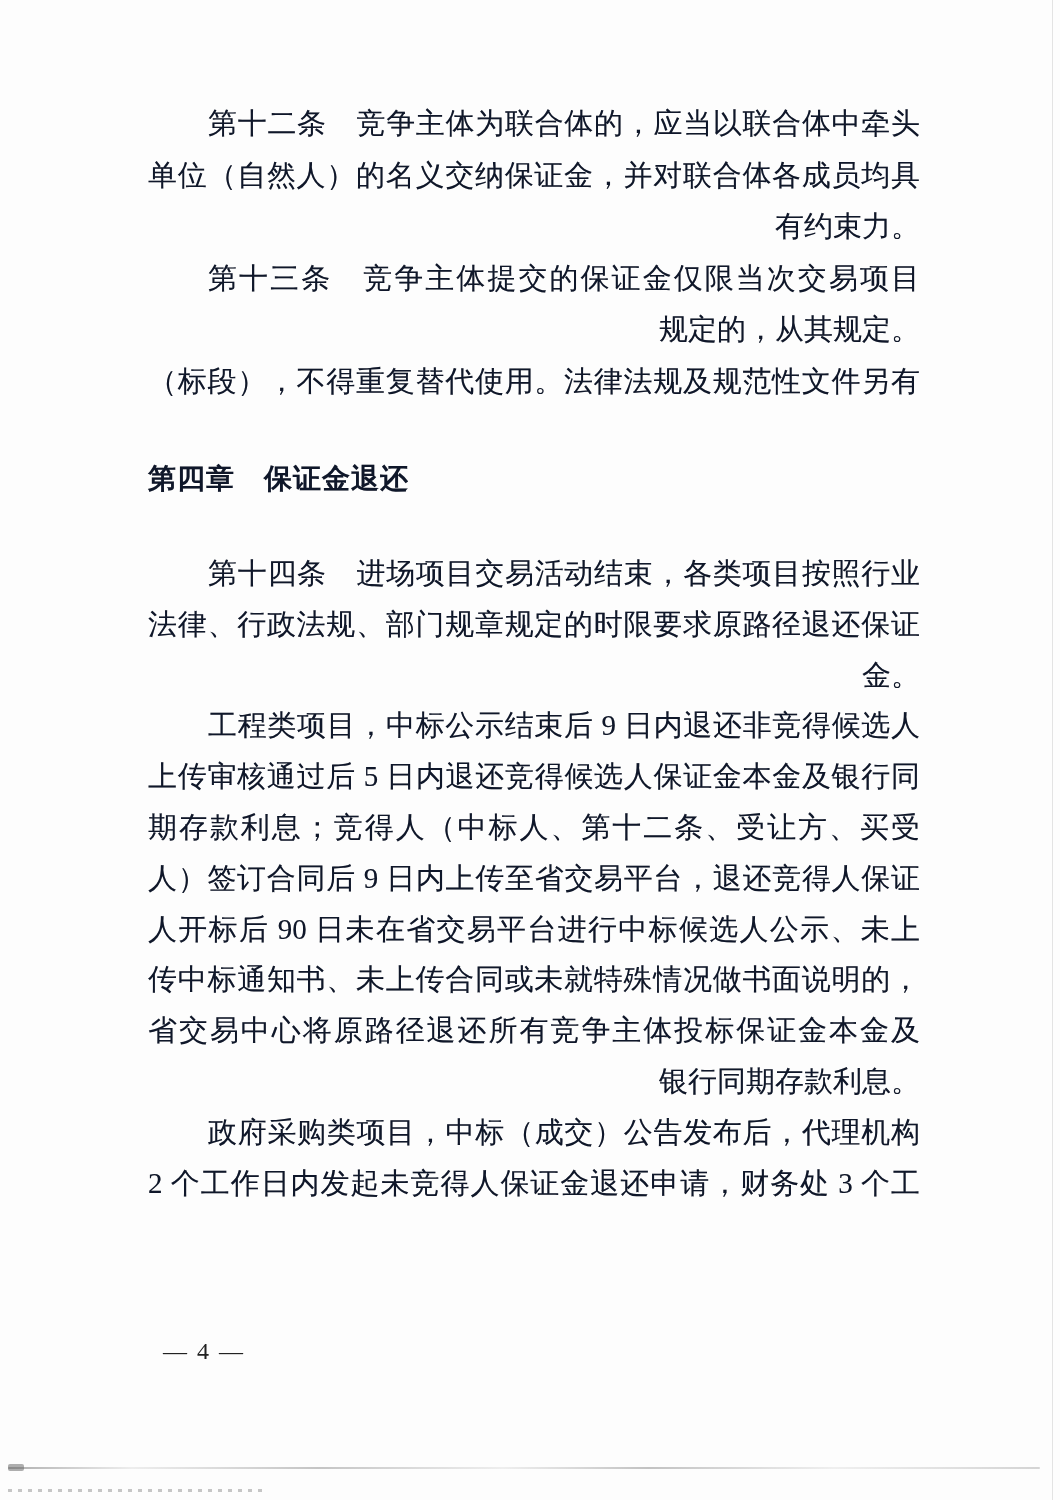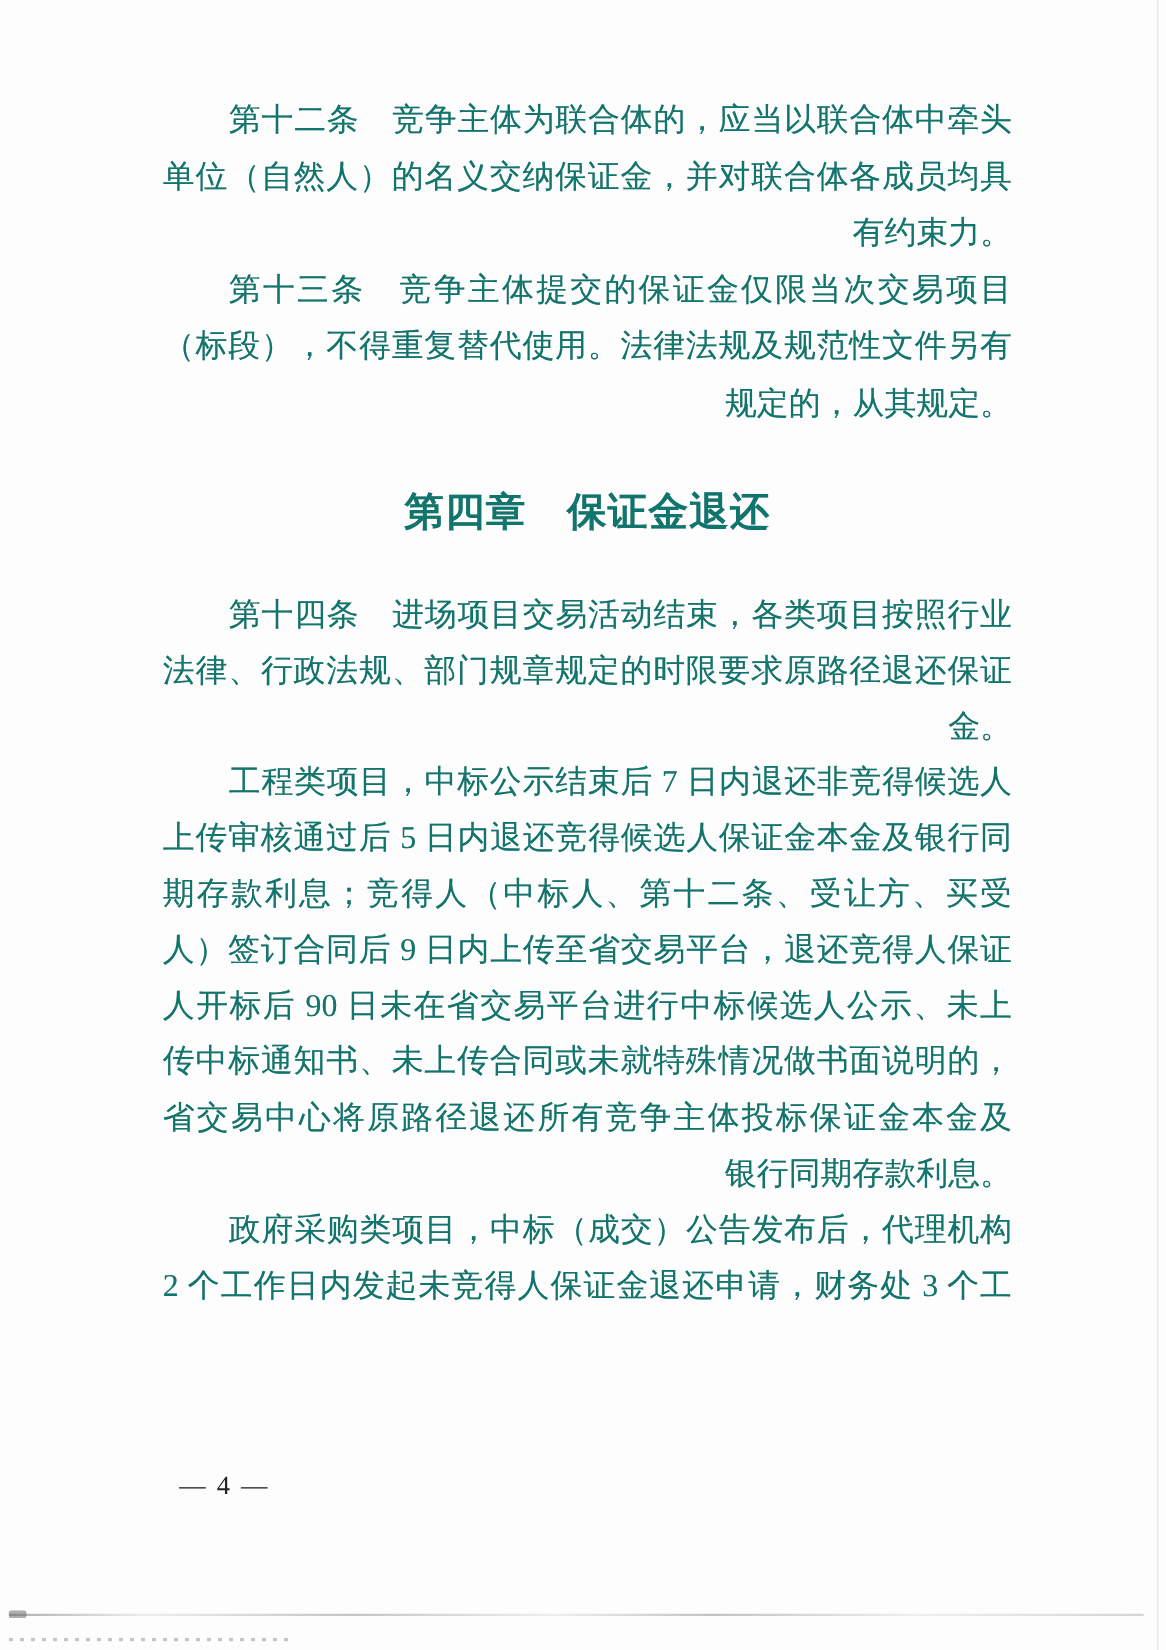--- a/index.html
+++ b/index.html
@@ -12,44 +12,43 @@
     position: relative;
     width: 1060px;
     height: 1500px;
     background: #fdfdfd;
     overflow: hidden;
     color: #1f1f1f;
   }
   .doc-body {
     position: absolute;
     left: 148px;
-    top: 84px;
+    top: 98px;
     width: 772px;
     font-size: 29px;
-    color: #0f766e;
+    color: #0f172a;
     text-shadow: 0 0 0.6px rgba(30,30,30,0.35);
   }
   .block-upper .line { line-height: 51.5px; height: 51.5px; }
   .block-lower .line { line-height: 50.8px; height: 50.8px; }
   .line {
     width: 100%;
     text-align: right;
   }
   .line.indent { padding-left: 60px; width: 712px; }
   .line.justify {
     text-align: justify;
     text-align-last: justify;
   }
   .chapter-heading {
     height: 52px;
     line-height: 52px;
     margin-top: 46px;
     margin-bottom: 43px;
-    text-align: center;
-    font-size: 36px;
+    font-size: 28px;
     font-weight: bold;
     letter-spacing: 1px;
   }
   .page-number {
     position: absolute;
     left: 163px;
     top: 1338px;
     font-size: 24px;
     letter-spacing: 2px;
     color: #222222;
@@ -87,31 +86,31 @@
 
 <div class="page">
 
   <div class="doc-body">
 
     <div class="block-upper">
       <div class="line indent justify">第十二条　竞争主体为联合体的，应当以联合体中牵头</div>
       <div class="line justify">单位（自然人）的名义交纳保证金，并对联合体各成员均具</div>
       <div class="line">有约束力。</div>
       <div class="line indent justify">第十三条　竞争主体提交的保证金仅限当次交易项目</div>
+      <div class="line">规定的，从其规定。</div>
       <div class="line justify">（标段），不得重复替代使用。法律法规及规范性文件另有</div>
-      <div class="line">规定的，从其规定。</div>
     </div>
 
     <div class="chapter-heading">第四章　保证金退还</div>
 
     <div class="block-lower">
       <div class="line indent justify">第十四条　进场项目交易活动结束，各类项目按照行业</div>
       <div class="line justify">法律、行政法规、部门规章规定的时限要求原路径退还保证</div>
       <div class="line">金。</div>
-      <div class="line indent justify">工程类项目，中标公示结束后 7 日内退还非竞得候选人</div>
+      <div class="line indent justify">工程类项目，中标公示结束后 9 日内退还非竞得候选人</div>
       <div class="line justify">上传审核通过后 5 日内退还竞得候选人保证金本金及银行同</div>
       <div class="line justify">期存款利息；竞得人（中标人、第十二条、受让方、买受</div>
       <div class="line justify">人）签订合同后 9 日内上传至省交易平台，退还竞得人保证</div>
       <div class="line justify">人开标后 90 日未在省交易平台进行中标候选人公示、未上</div>
       <div class="line justify">传中标通知书、未上传合同或未就特殊情况做书面说明的，</div>
       <div class="line justify">省交易中心将原路径退还所有竞争主体投标保证金本金及</div>
       <div class="line">银行同期存款利息。</div>
       <div class="line indent justify">政府采购类项目，中标（成交）公告发布后，代理机构</div>
       <div class="line justify">2 个工作日内发起未竞得人保证金退还申请，财务处 3 个工</div>
     </div>

